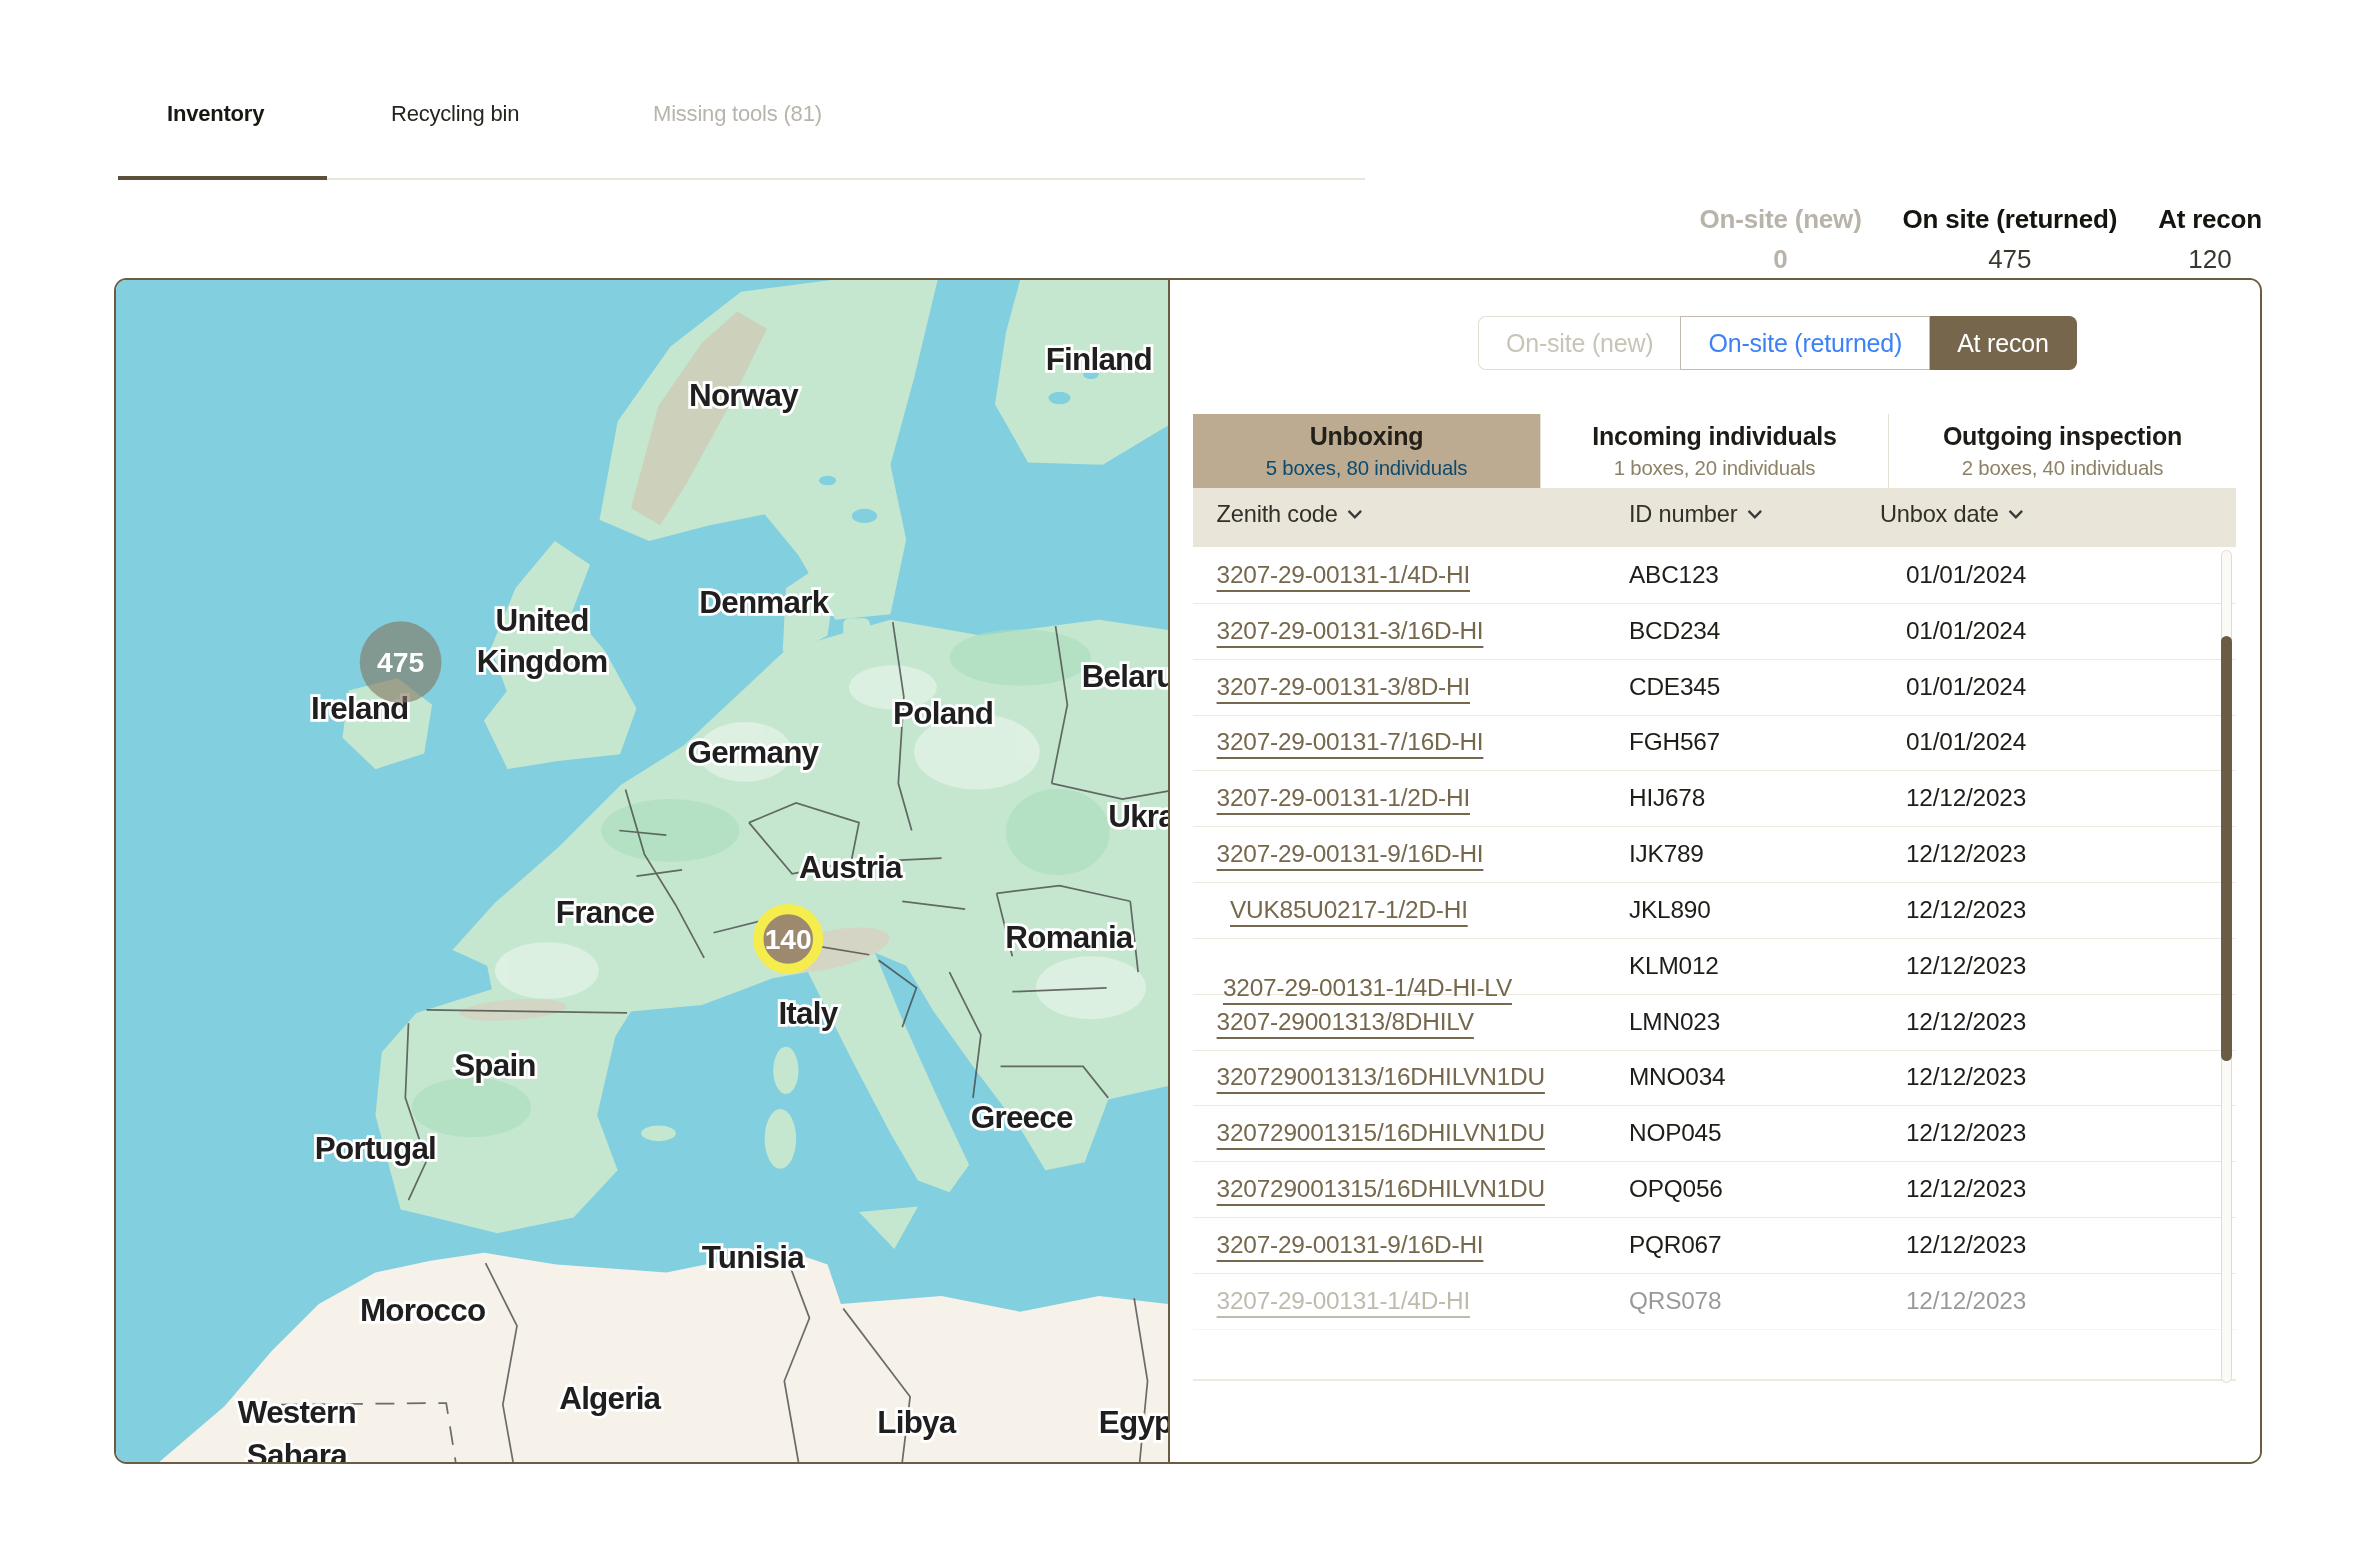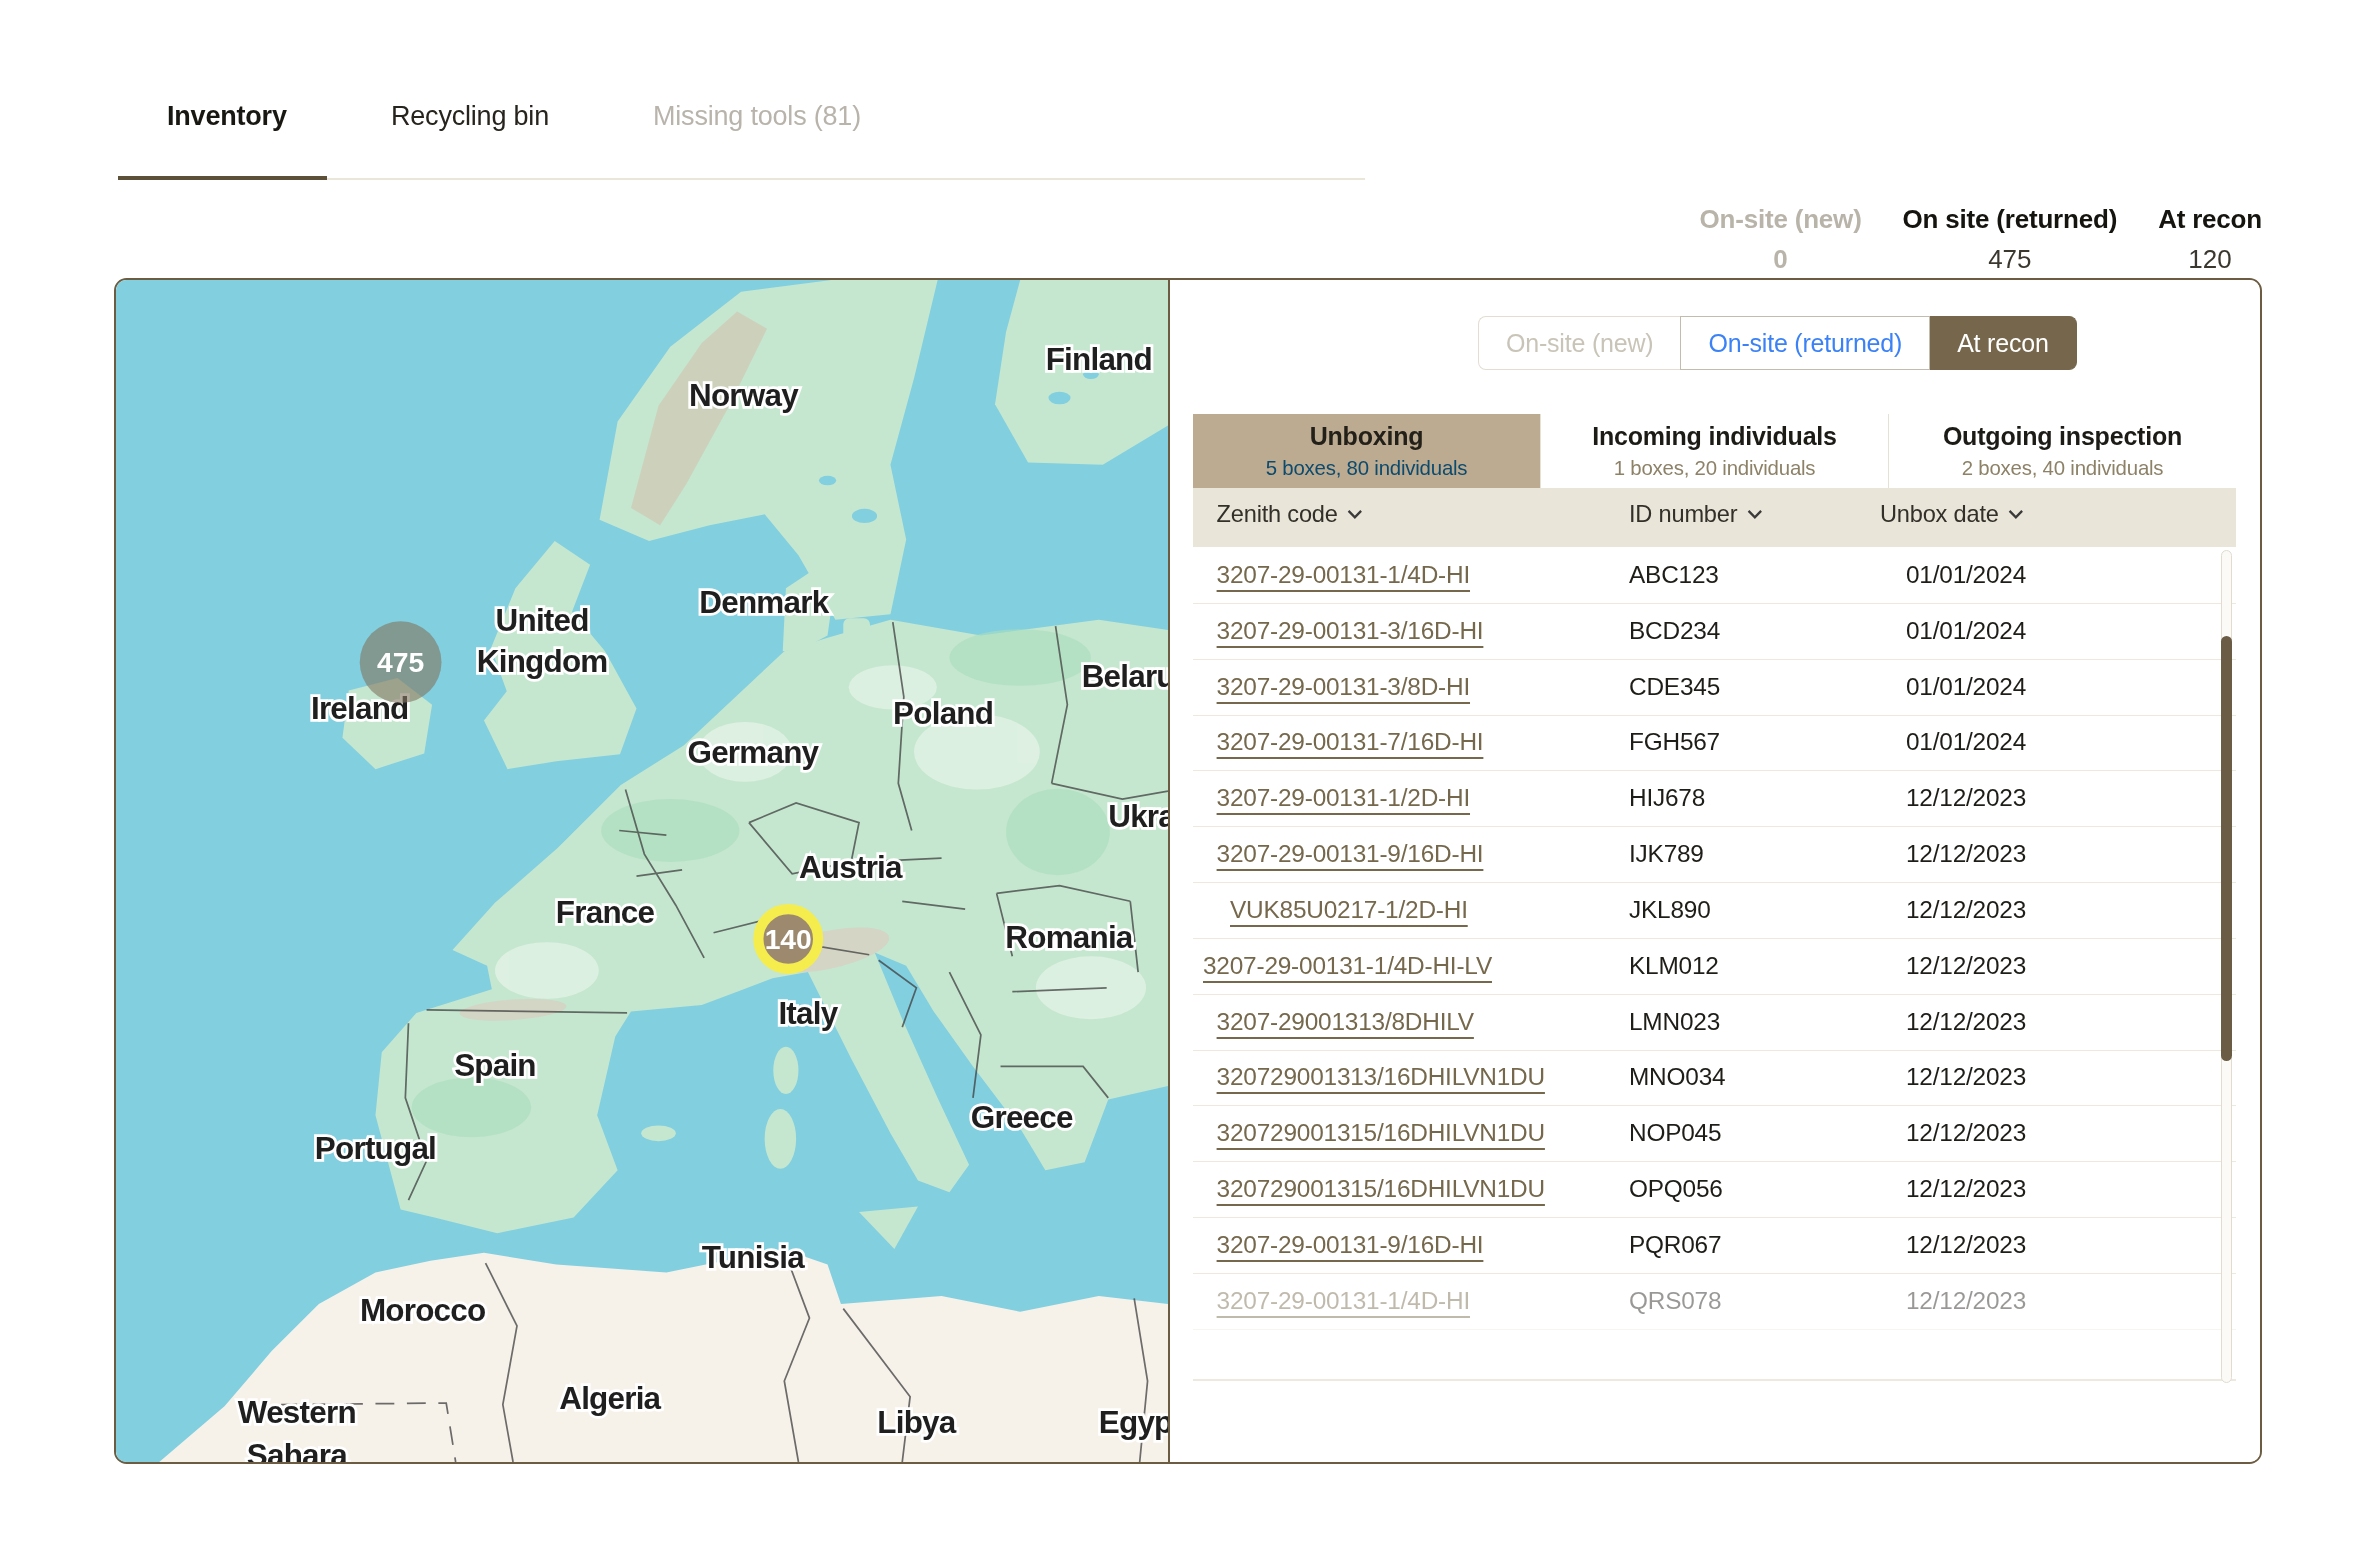--- a/index.html
+++ b/index.html
@@ -1,20 +1,20 @@
 <!DOCTYPE html>
 <html style="font-size:12.6px"><head>
 <meta charset="utf-8">
 <style>
   html,body{margin:0;padding:0;background:#fff;width:2377px;height:1544px;overflow:hidden;
     font-family:"Liberation Sans","DejaVu Sans",sans-serif;-webkit-font-smoothing:antialiased;}
   .page{position:relative;width:2377px;height:1544px;background:#fff;}
   
   .top-tabs{position:absolute;left:0;top:101px;height:71px;}
-  .ttab{position:absolute;top:0;font-size:27px;color:#27241e;white-space:nowrap;cursor:pointer;letter-spacing:-0.2px;}
+  .ttab{position:absolute;top:0;font-size:22px;color:#27241e;white-space:nowrap;cursor:pointer;letter-spacing:-0.2px;}
   .ttab.active{font-weight:700;color:#191711;}
   .ttab.muted{color:#b8b4ab;}
   .ttab:nth-child(1){left:167px;}
   .ttab:nth-child(2){left:391px;}
   .ttab:nth-child(3){left:653px;}
   .tab-underline{position:absolute;}
   .tab-underline.dark{left:118px;top:176px;width:209px;height:3.9px;background:#5c5138;}
   .tab-underline.light{left:327px;top:178px;width:1038px;height:2.4px;background:#ebe6da;}
   
   .stats{position:absolute;top:204px;right:115px;display:flex;gap:41px;}
@@ -268,21 +268,21 @@
             <div class="cell link" style="left: 23.6px;">3207-29-00131-9/16D-HI</div>
             <div class="cell" style="left: 436px;">IJK789</div>
             <div class="cell" style="left: 713px;">12/12/2023</div>
           </div>
           <div class="trow" style="top: 335px;">
             <div class="cell link" style="left: 37px; text-align: right;">VUK85U0217-1/2D-HI</div>
             <div class="cell" style="left: 436px;">JKL890</div>
             <div class="cell" style="left: 713px;">12/12/2023</div>
           </div>
           <div class="trow" style="top: 391px;">
-            <div class="cell link" style="left: 10px;">3207-29-00131-1/4D-HI-LV</div>
+            <div class="cell link" style="left: 30px; margin-top: 22px;">3207-29-00131-1/4D-HI-LV</div>
             <div class="cell" style="left: 436px;">KLM012</div>
             <div class="cell" style="left: 713px;">12/12/2023</div>
           </div>
           <div class="trow" style="top: 447px;">
             <div class="cell link" style="left: 23.6px;">3207-29001313/8DHILV</div>
             <div class="cell" style="left: 436px;">LMN023</div>
             <div class="cell" style="left: 713px;">12/12/2023</div>
           </div>
           <div class="trow" style="top: 502px;">
             <div class="cell link" style="left: 23.6px;">320729001313/16DHILVN1DU</div>

